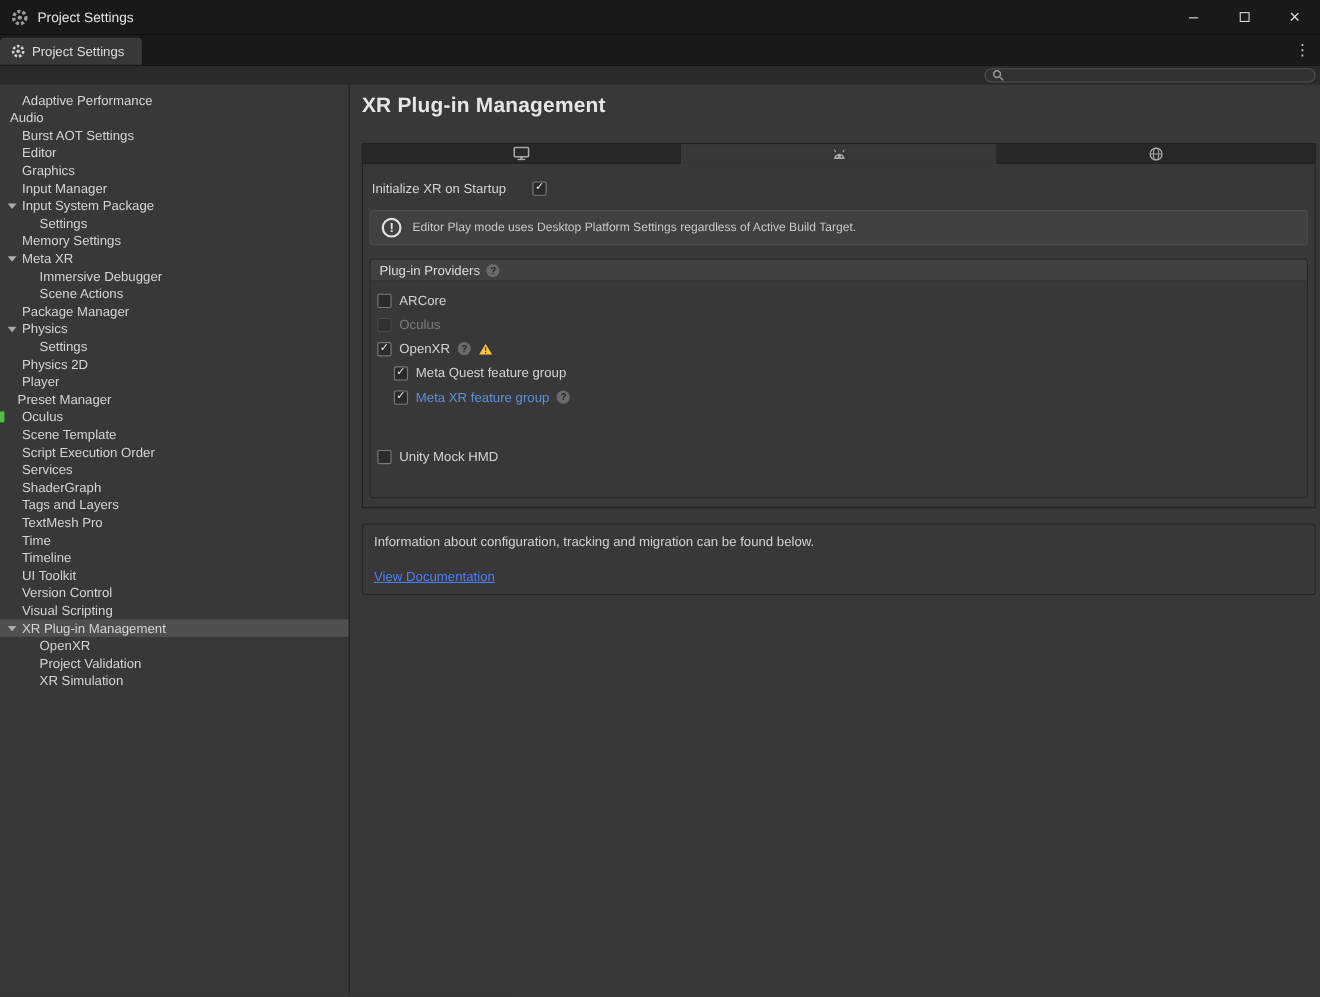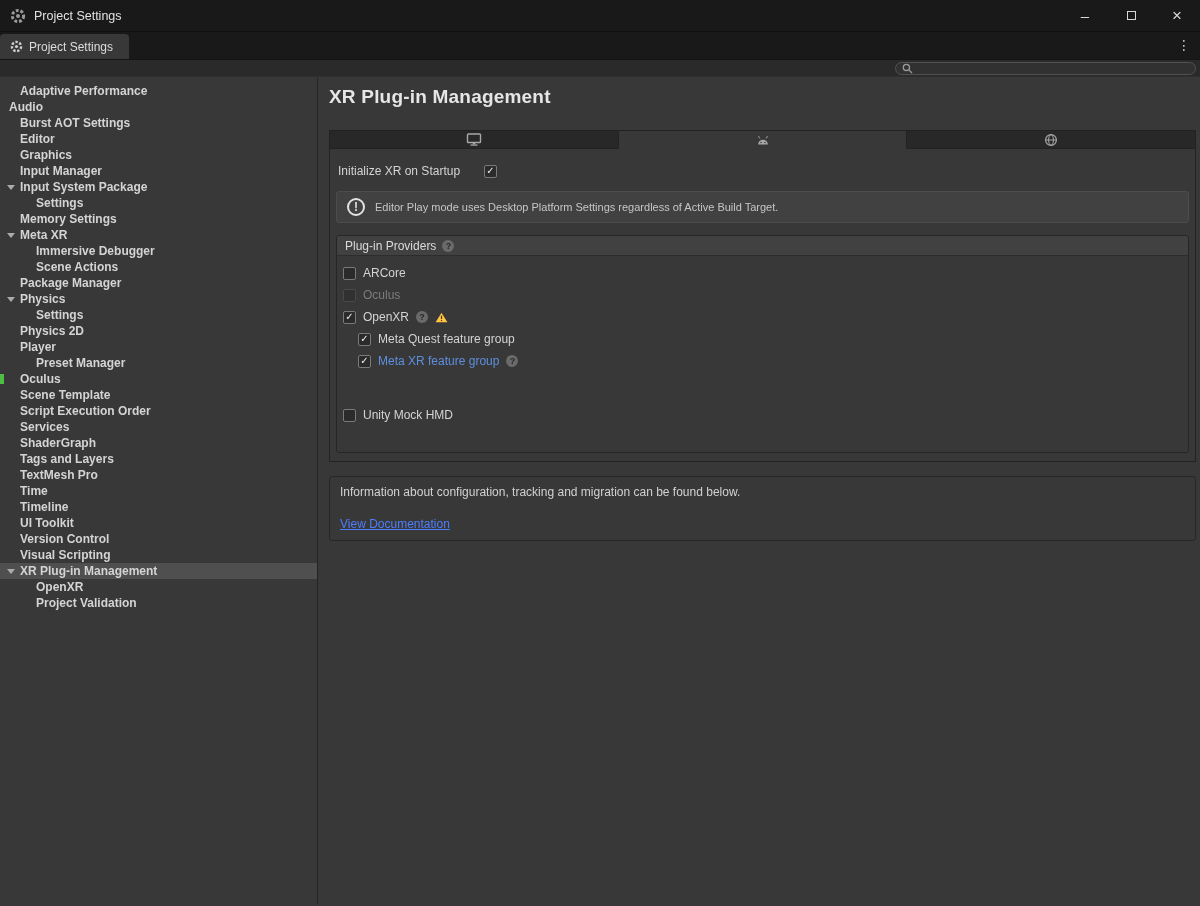--- a/index.html
+++ b/index.html
@@ -32,21 +32,21 @@
                   background:#313131; border:1px solid #515151; border-radius:7px;
                   display:flex; align-items:center; padding:0 6px; gap:4px; }
   .search-field input { flex:1; background:transparent; border:none; outline:none;
                         color:#dddddd; font-size:11px; font-family:inherit; height:11px; }
 
   
   .content { display:flex; height:calc(906px - 32px - 27px - 18px - 2px); }
 
   
   .sidebar { width:318px; flex:none; background:#383838; border-right:1px solid #242424;
-             padding-top:6px; overflow:hidden;font-weight:bold; }
+             padding-top:6px; overflow:hidden; }
   .side-row { position:relative; height:16px; line-height:16px; font-size:12px;
               color:#d4d4d4; white-space:nowrap; cursor:default; }
   .side-row.selected { background:#4f4f4f; }
   .fold { position:absolute; left:7px; top:6px; width:0; height:0;
           border-left:4px solid transparent; border-right:4px solid transparent;
           border-top:5px solid #ababab; }
   .marker { position:absolute; left:0; top:3px; width:4px; height:10px; background:#4fbf44; }
 
   
   .main { flex:1; padding:0 4px 0 11px; overflow:hidden; }
@@ -163,36 +163,37 @@
         <div class="side-row" style="padding-left: 36px;"><span>Settings</span></div>
         <div class="side-row" style="padding-left: 20px;"><span>Memory Settings</span></div>
         <div class="side-row" style="padding-left: 20px;"><span class="fold"></span><span>Meta XR</span></div>
         <div class="side-row" style="padding-left: 36px;"><span>Immersive Debugger</span></div>
         <div class="side-row" style="padding-left: 36px;"><span>Scene Actions</span></div>
         <div class="side-row" style="padding-left: 20px;"><span>Package Manager</span></div>
         <div class="side-row" style="padding-left: 20px;"><span class="fold"></span><span>Physics</span></div>
         <div class="side-row" style="padding-left: 36px;"><span>Settings</span></div>
         <div class="side-row" style="padding-left: 20px;"><span>Physics 2D</span></div>
         <div class="side-row" style="padding-left: 20px;"><span>Player</span></div>
-        <div class="side-row" style="padding-left: 36px;"><span>Preset Manager</span></div>
+        <div class="side-row" style="padding-left: 16px;"><span>Preset Manager</span></div>
         <div class="side-row" style="padding-left: 20px;"><span class="marker"></span><span>Oculus</span></div>
         <div class="side-row" style="padding-left: 20px;"><span>Scene Template</span></div>
         <div class="side-row" style="padding-left: 20px;"><span>Script Execution Order</span></div>
         <div class="side-row" style="padding-left: 20px;"><span>Services</span></div>
         <div class="side-row" style="padding-left: 20px;"><span>ShaderGraph</span></div>
         <div class="side-row" style="padding-left: 20px;"><span>Tags and Layers</span></div>
         <div class="side-row" style="padding-left: 20px;"><span>TextMesh Pro</span></div>
         <div class="side-row" style="padding-left: 20px;"><span>Time</span></div>
         <div class="side-row" style="padding-left: 20px;"><span>Timeline</span></div>
         <div class="side-row" style="padding-left: 20px;"><span>UI Toolkit</span></div>
         <div class="side-row" style="padding-left: 20px;"><span>Version Control</span></div>
         <div class="side-row" style="padding-left: 20px;"><span>Visual Scripting</span></div>
         <div class="side-row selected" style="padding-left: 20px;"><span class="fold"></span><span>XR Plug-in Management</span></div>
         <div class="side-row" style="padding-left: 36px;"><span>OpenXR</span></div>
         <div class="side-row" style="padding-left: 36px;"><span>Project Validation</span></div>
+        <div class="side-row" style="padding-left: 36px;"><span>XR Simulation</span></div>
       </div>
   </div>
 
   <div class="main">
     <div class="page-title">XR Plug-in Management</div>
 
     <div class="tab-region">
       <div class="ptab-strip">
           <div class="ptab">
             <span>

